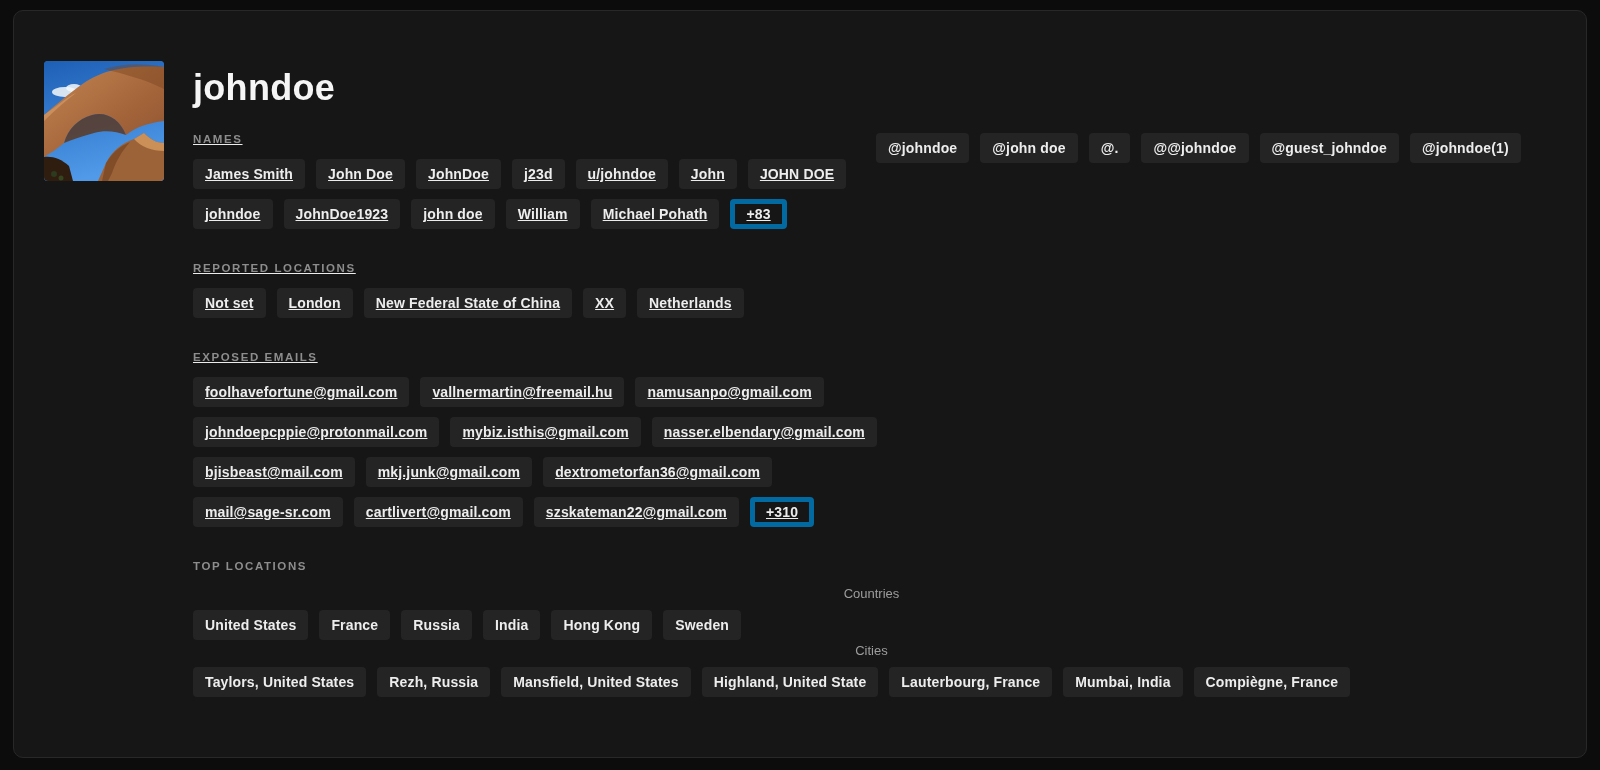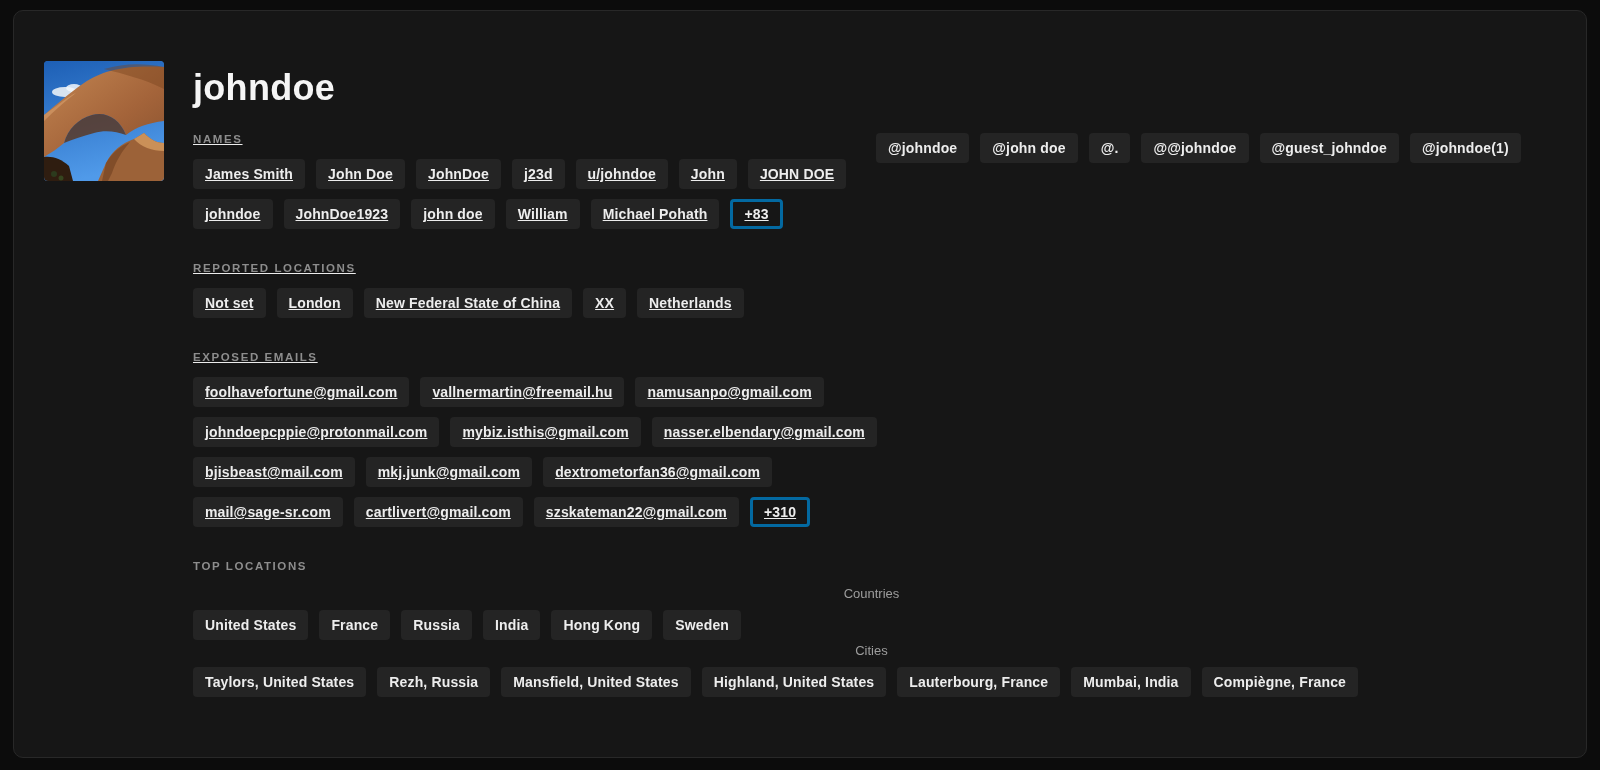--- a/index.html
+++ b/index.html
@@ -50,21 +50,21 @@
   .chip-row + .chip-row { margin-top:10px; }
   .chip {
     display:inline-flex; align-items:center;
     height:30px; padding:0 12px;
     background:#242424; border-radius:4px;
     font-size:14px; font-weight:600; letter-spacing:0.15px;
     color:#ededed; white-space:nowrap;
   }
   .chip-more {
     background:transparent;
-    border:3px solid #0369a1;
+    border:5px solid #0369a1;
     padding:9px 11px;
   }
   .top-locations { margin-top:33px; }
 </style>
 </head>
 <body>
 
 <div class="card">
 
   <div class="avatar">
@@ -205,21 +205,21 @@
           </div>
       </div>
 
       <div class="sub-group">
         <div class="sub-label">Cities</div>
         <div>
             <div class="chip-row">
               <span class="chip">Taylors, United States</span>
               <span class="chip">Rezh, Russia</span>
               <span class="chip">Mansfield, United States</span>
-              <span class="chip">Highland, United States</span>
+              <span class="chip">Highland, United State</span>
               <span class="chip">Lauterbourg, France</span>
               <span class="chip">Mumbai, India</span>
               <span class="chip">Compiègne, France</span>
             </div>
           </div>
       </div>
     </div>
 
   </div>
 </div>

